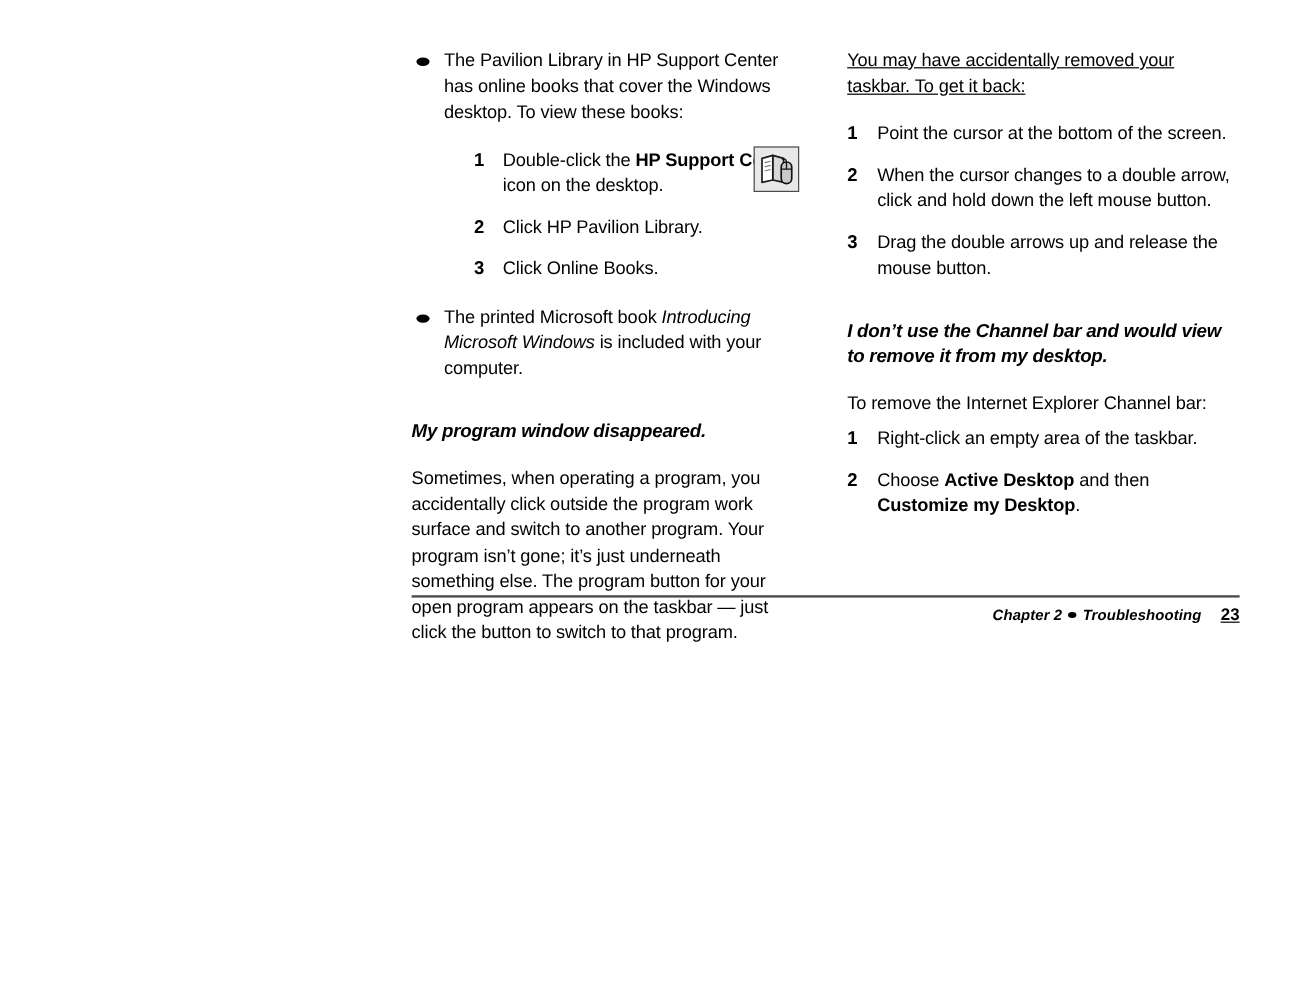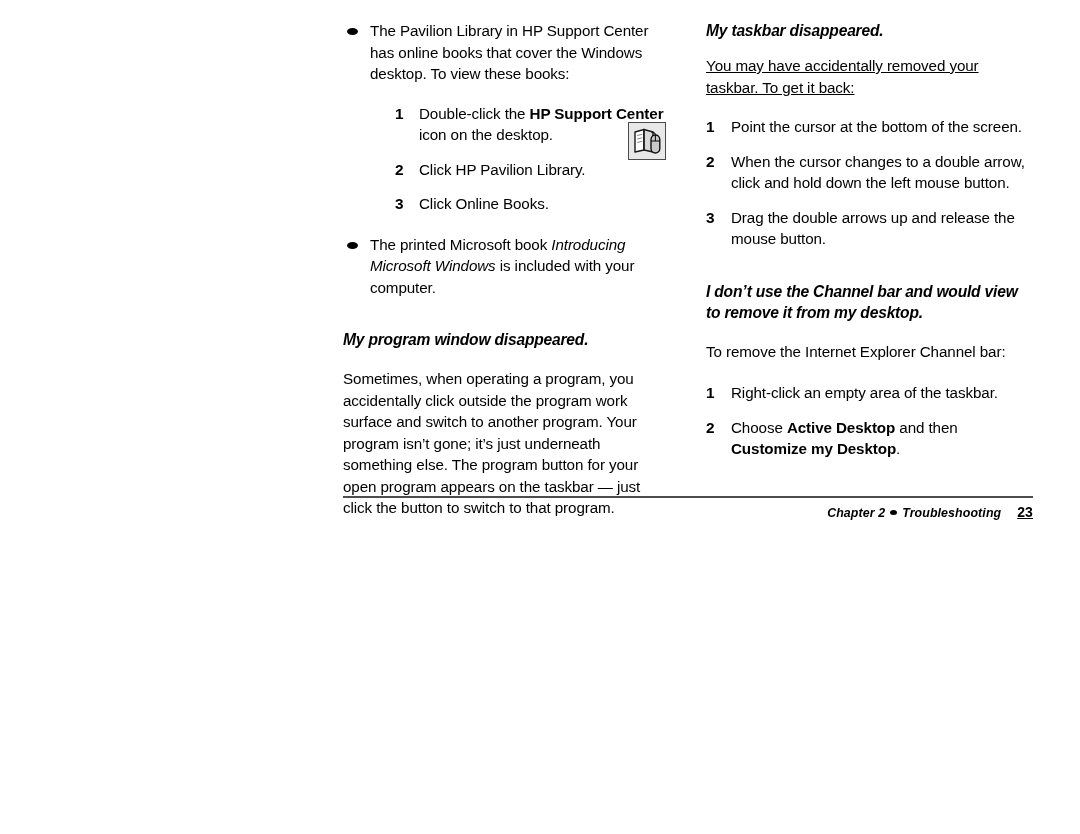--- a/index.html
+++ b/index.html
@@ -19,21 +19,21 @@
   .page {
     position: absolute;
     left: 0; top: 0;
     width: 1080px;
     height: 834px;
   }
 
   
   .col {
     position: absolute;
-    top: 20px;
+    top: 40px;
   }
   .col-left  { left: 343px; width: 325px; }
   .col-right { left: 706px; width: 326px; }
 
   
   .para {
     font-size: 15.2px;
     line-height: 21.5px;
     letter-spacing: -0.1px;
     margin: 0 0 14px 0;
@@ -206,42 +206,41 @@
 
       <path d="M26.4 12 L26.4 18" stroke="#111111" stroke-width="1.1"></path>
       <path d="M22 18 L30.8 18" stroke="#111111" stroke-width="1.1"></path>
 
       <path d="M26.4 12 C26.4 9.5 24 9 22.6 9.8" stroke="#111111" stroke-width="1.1" fill="none"></path>
     </svg>
   </div>
 
   <div class="col col-right">
 
-    <div class="heading">My taskbar disappeared.</div>
 
     <div class="para" style="margin-bottom:18px;text-decoration:underline;">You may have accidentally removed your taskbar. To get it back:</div>
 
     <ol class="steps steps-right">
       <li class="step">
         <span class="step-num">1</span>
         <span class="step-text">Point the cursor at the bottom of the screen.</span>
       </li>
       <li class="step">
         <span class="step-num">2</span>
         <span class="step-text">When the cursor changes to a double arrow, click and hold down the left mouse button.</span>
       </li>
       <li class="step">
         <span class="step-num">3</span>
         <span class="step-text">Drag the double arrows up and release the mouse button.</span>
       </li>
     </ol>
 
     <div class="heading" style="margin-top:31px;">I don’t use the Channel bar and would view to remove it from my desktop.</div>
 
-    <div class="para" style="margin-top:18px; margin-bottom:20px;">To remove the Internet Explorer Channel bar:</div>
+    <div class="para" style="margin-top:18px; margin-bottom:8px;">To remove the Internet Explorer Channel bar:</div>
 
     <ol class="steps steps-right">
       <li class="step">
         <span class="step-num">1</span>
         <span class="step-text">Right-click an empty area of the taskbar.</span>
       </li>
       <li class="step">
         <span class="step-num">2</span>
         <span class="step-text"><span>Choose </span><b>Active Desktop</b><span> and then </span><b>Customize my Desktop</b><span>.</span></span>
       </li>

